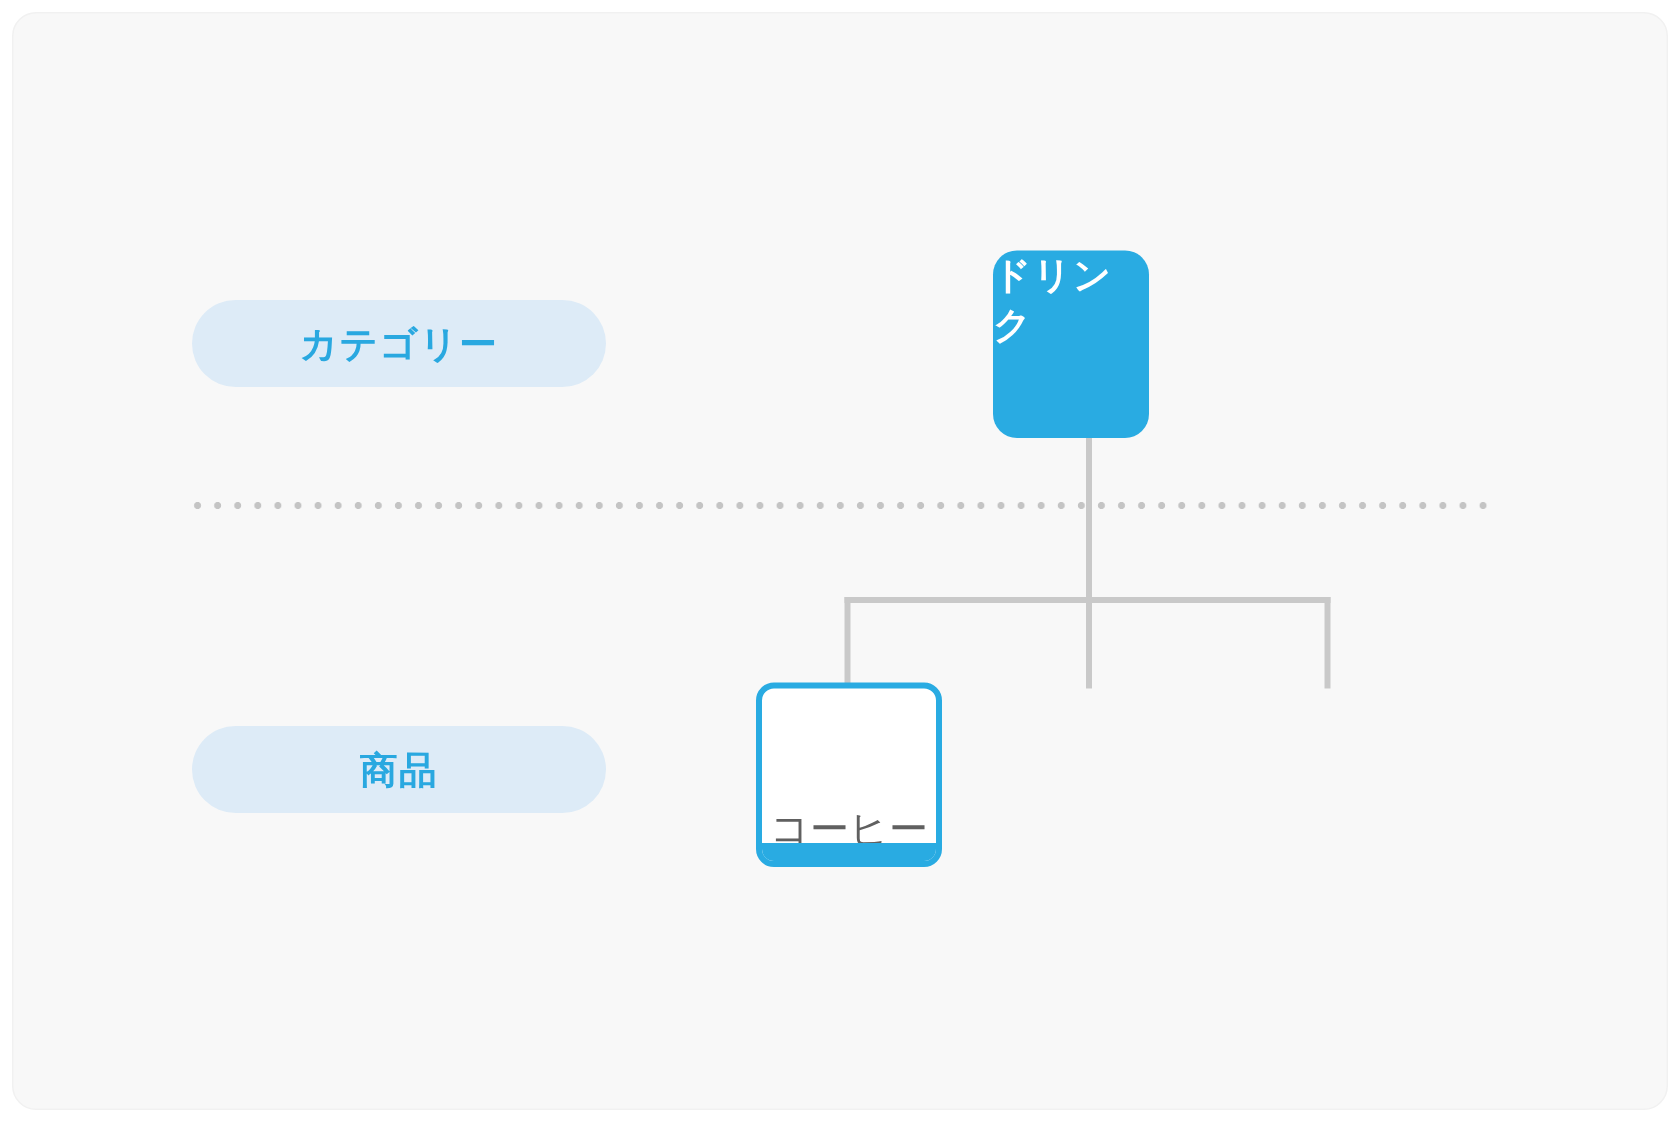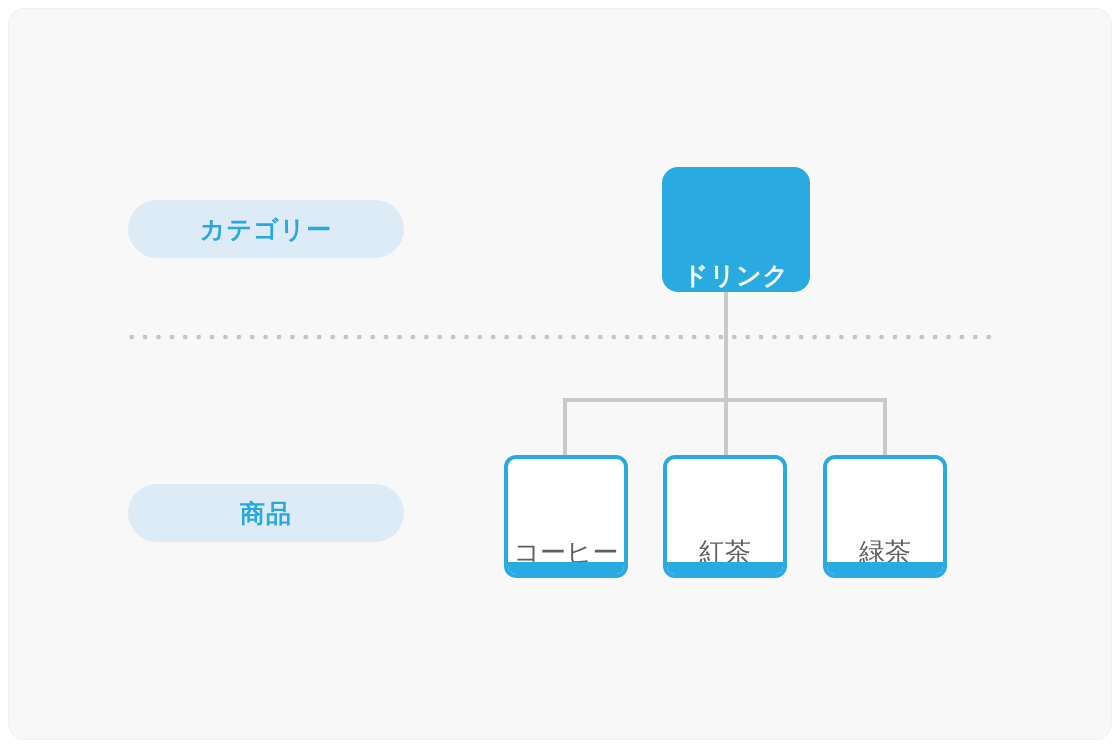--- a/index.html
+++ b/index.html
@@ -65,26 +65,26 @@
   }
   .conn-root-drop   { left: 724px; top: 292px; width: 4px;   height: 167px; }
   .conn-horizontal  { left: 563px; top: 398px; width: 324px; height: 4px;   }
   .conn-left-drop   { left: 563px; top: 398px; width: 4px;   height: 61px;  }
   .conn-right-drop  { left: 883px; top: 398px; width: 4px;   height: 61px;  }
 
   .root-node {
     position: absolute;
     left: 662px;
     top: 167px;
-    width: 148px;
+    width: 104px;
     height: 125px;
     background: #29ABE2;
     border-radius: 16px;
     display: flex;
-    align-items: flex-end;
+    align-items: flex-start;
     justify-content: center;
     color: #FFFFFF;
     font-size: 25px;
     font-weight: bold;
     letter-spacing: 1px;
     z-index: 2;
   }
 
   .child-node {
     position: absolute;
@@ -143,22 +143,14 @@
 
   <div class="root-node">
     <span>ドリンク</span>
   </div>
 
   <div class="child-node c1">
     <span class="node-label">コーヒー</span>
     <div class="bottom-strip"></div>
   </div>
 
-  <div class="child-node c2">
-    <span class="node-label">紅茶</span>
-    <div class="bottom-strip"></div>
-  </div>
 
-  <div class="child-node c3">
-    <span class="node-label">緑茶</span>
-    <div class="bottom-strip"></div>
-  </div>
 </div>
 
 </body></html>

